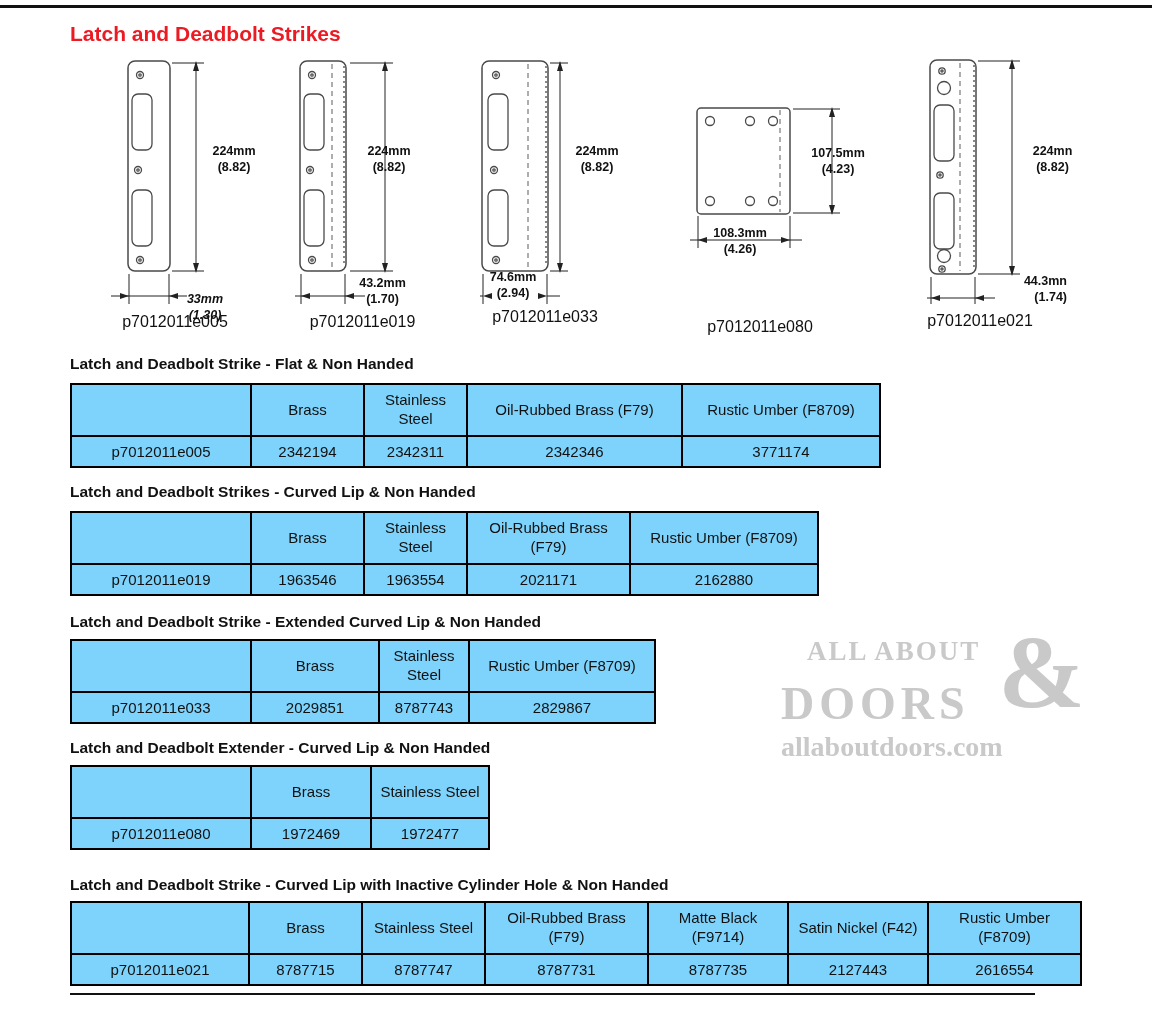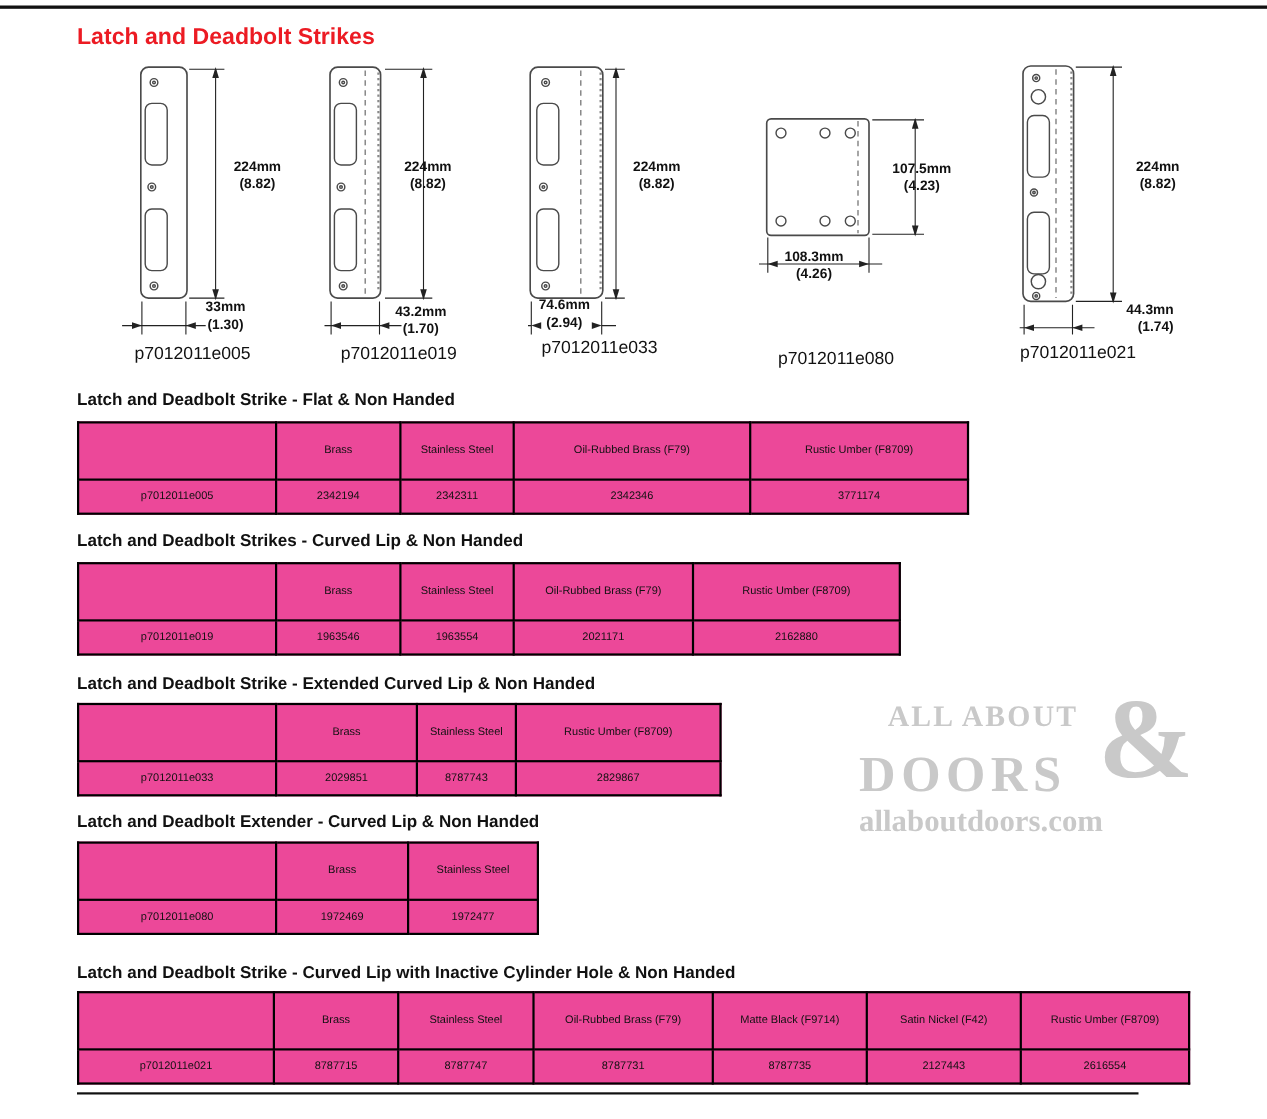--- a/index.html
+++ b/index.html
@@ -6,21 +6,21 @@
   .page{position:relative;width:1152px;height:1017px;background:#ffffff;overflow:hidden;
         font-family:"Liberation Sans", sans-serif;color:#111;}
   .top-rule{position:absolute;left:0;top:5px;width:1152px;height:3px;background:#111;}
   .bottom-rule{position:absolute;left:70px;top:993px;width:965px;height:2px;background:#111;}
   .page-title{position:absolute;left:70px;top:22px;font-size:21px;font-weight:bold;color:#ec1b23;}
   .fig{position:absolute;}
   .fig svg{position:absolute;top:0;}
   .dim{position:absolute;font-weight:bold;font-size:12.5px;line-height:1.25;text-align:center;color:#111;white-space:nowrap;}
   .part{position:absolute;font-size:16px;text-align:center;color:#111;white-space:nowrap;}
   .section-heading{position:absolute;font-weight:bold;font-size:15.5px;color:#111;white-space:nowrap;}
-  table.parts{position:absolute;border-collapse:collapse;table-layout:fixed;font-size:10px;color:#111;background:#ec4899;}
+  table.parts{position:absolute;border-collapse:collapse;table-layout:fixed;font-size:15px;color:#111;background:#7dd3fc;}
   table.parts th,table.parts td{border:2px solid #000;font-weight:normal;text-align:center;vertical-align:middle;padding:1px 4px;}
   table.parts tr.hdr th{height:48px;line-height:1.25;}
   table.parts tr.data td{height:27px;}
   .watermark{position:absolute;left:781px;top:636px;width:292px;color:#c9c9c9;
              font-family:"Liberation Serif", serif;font-weight:bold;}
   .wm1{font-size:27px;letter-spacing:2px;padding-left:26px;}
   .wm-amp{position:absolute;right:-12px;top:-16px;font-size:104px;line-height:1;}
   .wm2{font-size:46px;letter-spacing:5px;line-height:1.0;margin-top:14px;}
   .wm3{font-size:46px;letter-spacing:1px;line-height:1.0;margin-top:4px;}
   .wm4{font-size:28px;letter-spacing:0px;margin-top:4px;}
@@ -59,21 +59,21 @@
       <line class="dimln" x1="21" y1="216" x2="21" y2="246"></line>
       <line class="dimln" x1="61" y1="216" x2="61" y2="246"></line>
       <line class="dimln" x1="3" y1="238" x2="79" y2="238"></line>
       <polygon class="arr" points="21,238 12,235 12,241"></polygon>
         <polygon class="arr" points="61,238 70,235 70,241"></polygon>
     </svg>
     <div class="dim" style="left:107px;top:86px;width:64px;">
       <div>224mm</div>
       <div>(8.82)</div>
     </div>
-    <div class="dim" style="left:80px;top:214px;width:60px;">
+    <div class="dim" style="left:80px;top:234px;width:60px;font-style:italic;">
       <div>33mm</div>
       <div>(1.30)</div>
     </div>
     <div class="part" style="left:0px;top:255px;width:160px;">p7012011e005</div>
   </div>
 
   <div class="fig" style="left:280px;top:58px;width:180px;height:285px;">
     <svg style="left:15px;" width="150" height="250" viewBox="0 0 150 250">
       <rect class="plate" x="5" y="3" width="46" height="210" rx="7"></rect>
       <line class="lip" x1="37" y1="6" x2="37" y2="210"></line>

